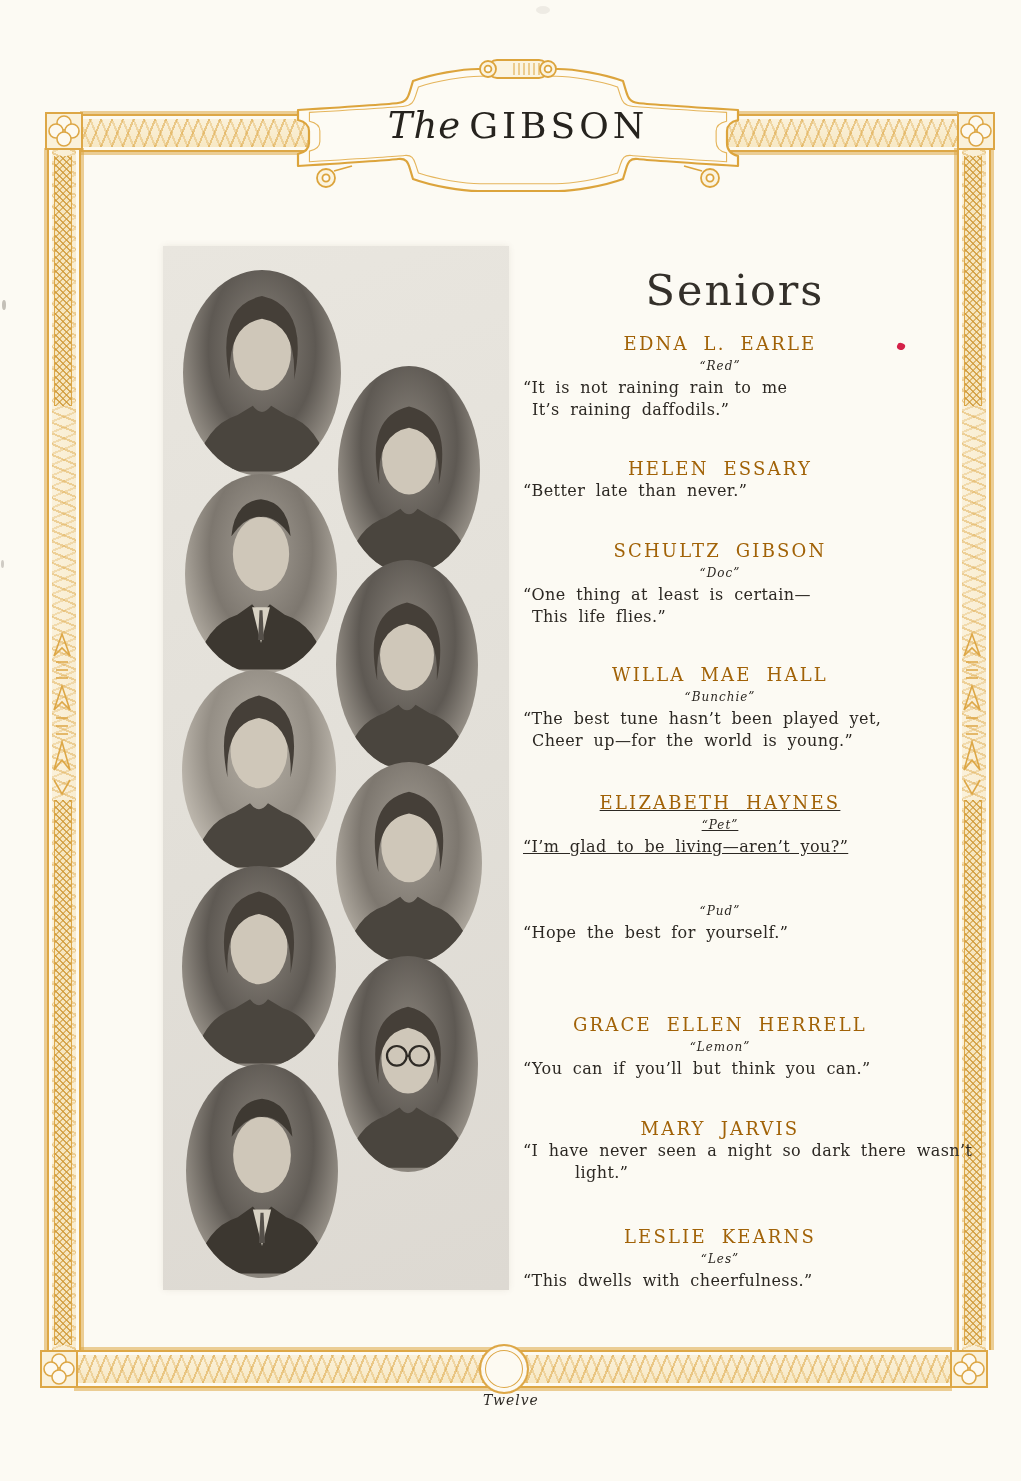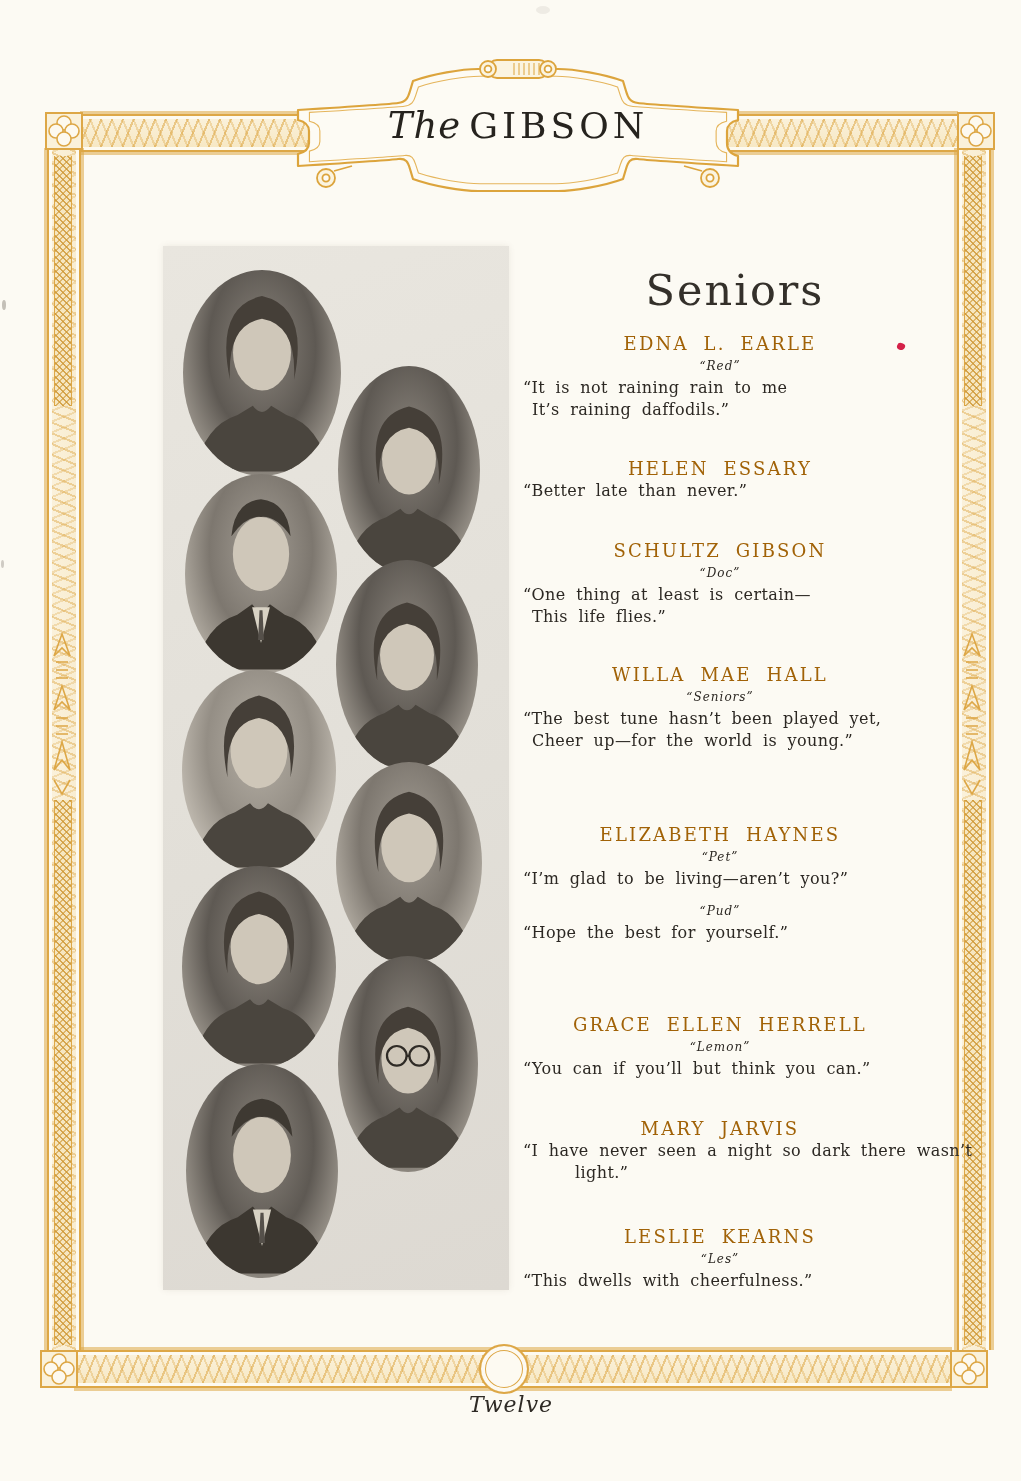--- a/index.html
+++ b/index.html
@@ -47,21 +47,21 @@
   
   .seniors-col{position:absolute;left:505px;top:240px;width:430px;color:#2c2823;}
   .s-heading{position:absolute;left:0;top:10px;width:430px;margin:15px;text-align:center;
     font-size:43px;font-weight:normal;letter-spacing:2px;color:#34302a;}
   .entry{position:absolute;left:0;width:430px;}
   .s-name{text-align:center;font-size:18px;letter-spacing:2.2px;word-spacing:7px;line-height:22px;color:#a16207;}
   .s-nick{text-align:center;font-style:italic;font-size:12px;letter-spacing:1px;line-height:22px;}
   .q-line{font-size:16px;letter-spacing:.4px;word-spacing:5px;line-height:22px;white-space:nowrap;padding-left:18px;}
 
   .footer-num{position:absolute;left:296px;top:1392px;width:430px;text-align:center;
-    font-style:italic;font-size:22px;letter-spacing:1px;color:#2e2a25;}
+    font-style:italic;font-size:14px;letter-spacing:1px;color:#2e2a25;}
   .red-mark{position:absolute;left:897px;top:343px;width:8px;height:7px;border-radius:50% 40% 55% 45%;background:#d42148;transform:rotate(20deg);}
   .speck{position:absolute;background:#8b857c;border-radius:50%;}
 </style>
 </head>
 <body>
 
 <div class="page">
 
   <div>
 
@@ -266,27 +266,27 @@
         <div class="entry" style="top: 300px;">
           <div class="s-name">SCHULTZ GIBSON</div>
           <div class="s-nick">“Doc”</div>
           <div class="s-quote">
             <div class="q-line" style="padding-left:18px">“One thing at least is certain—</div>
             <div class="q-line" style="padding-left:27px">This life flies.”</div>
           </div>
         </div>
         <div class="entry" style="top: 424px;">
           <div class="s-name">WILLA MAE HALL</div>
-          <div class="s-nick">“Seniors”</div>
+          <div class="s-nick">“Bunchie”</div>
           <div class="s-quote">
             <div class="q-line" style="padding-left:18px">“The best tune hasn’t been played yet,</div>
             <div class="q-line" style="padding-left:27px">Cheer up—for the world is young.”</div>
           </div>
         </div>
-        <div class="entry" style="top: 584px;">
+        <div class="entry" style="top: 552px; text-decoration: underline;">
           <div class="s-name">ELIZABETH HAYNES</div>
           <div class="s-nick">“Pet”</div>
           <div class="s-quote">
             <div class="q-line" style="padding-left:18px">“I’m glad to be living—aren’t you?”</div>
           </div>
         </div>
         <div class="entry" style="top: 660px;">
           <div class="s-nick">“Pud”</div>
           <div class="s-quote">
             <div class="q-line" style="padding-left:18px">“Hope the best for yourself.”</div>

